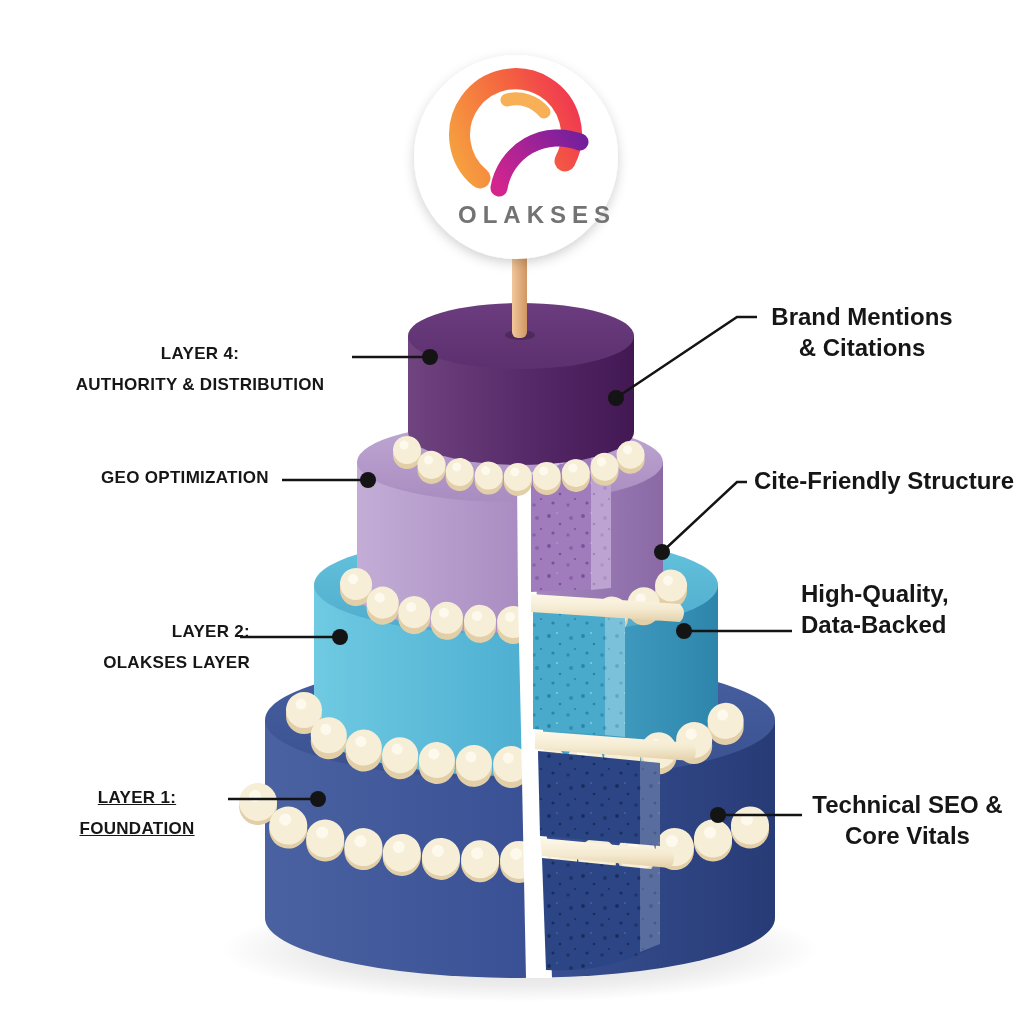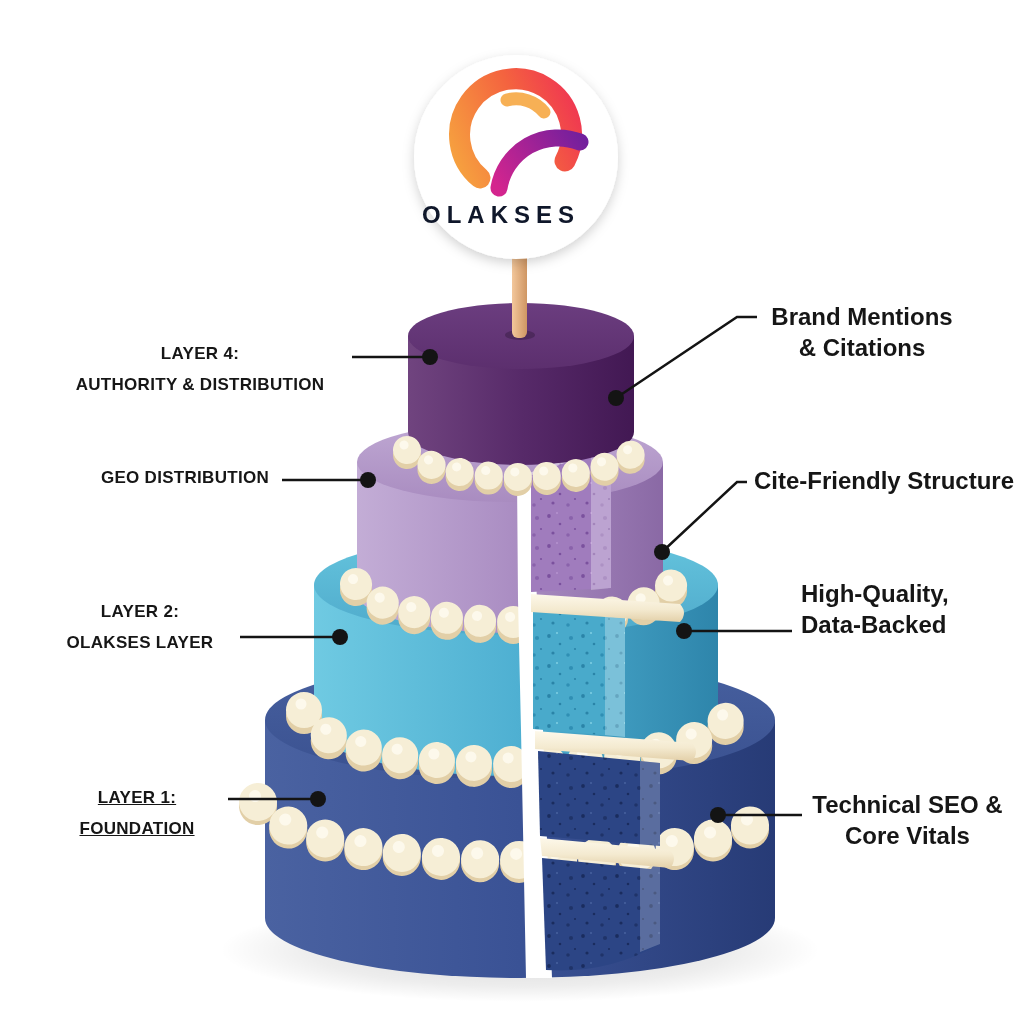--- a/index.html
+++ b/index.html
@@ -3,22 +3,22 @@
 <meta charset="utf-8">
 <style>
   html,body{margin:0;padding:0;background:#ffffff;}
   .stage{position:relative;width:1024px;height:1024px;background:#ffffff;overflow:hidden;
          font-family:"Liberation Sans",sans-serif;}
   .stage svg.art{position:absolute;left:0;top:0;}
   .lbl{position:absolute;color:#161616;}
   .lbl-left{font-weight:700;font-size:17px;line-height:31px;text-align:center;letter-spacing:.3px;}
   .lbl-right{font-weight:700;font-size:24px;line-height:31px;text-align:center;}
   .lbl-right.align-left{text-align:left;}
-  .logo-text{position:absolute;left:416px;top:201px;width:200px;text-align:left;
-             font-size:24px;font-weight:700;letter-spacing:6px;text-indent:6px;color:#0f172a;}
+  .logo-text{position:absolute;left:416px;top:201px;width:200px;text-align:right;
+             font-size:24px;font-weight:700;letter-spacing:6px;text-indent:6px;color:#737373;}
   .lbl div{white-space:nowrap;}
 </style>
 </head>
 <body>
 
 <div class="stage">
 
 <svg class="art" width="1024" height="1024" viewBox="0 0 1024 1024">
   <defs>
     <linearGradient id="gT1side" x1="0" y1="0" x2="1" y2="0">
@@ -212,23 +212,23 @@
   </g>
 </svg>
 
 <div class="logo-text">OLAKSES</div>
 
 <div class="lbl lbl-left" style="left:15px;top:338px;width:370px;">
   <div>LAYER 4:</div>
   <div>AUTHORITY &amp; DISTRIBUTION</div>
 </div>
 <div class="lbl lbl-left" style="left:35px;top:462px;width:300px;">
-  <div>GEO DISTRIBUTION</div>
-</div>
-<div class="lbl lbl-left" style="left:30px;top:596px;width:220px;">
+  <div>GEO OPTIMIZATION</div>
+</div>
+<div class="lbl lbl-left" style="left:30px;top:616px;width:220px;text-align:right;">
   <div>LAYER 2:</div>
   <div>OLAKSES LAYER</div>
 </div>
 <div class="lbl lbl-left" style="left:27px;top:782px;width:220px;text-decoration:underline;">
   <div>LAYER 1:</div>
   <div>FOUNDATION</div>
 </div>
 
 <div class="lbl lbl-right" style="left:748px;top:465px;width:272px;">
   <div>Cite-Friendly Structure</div>

